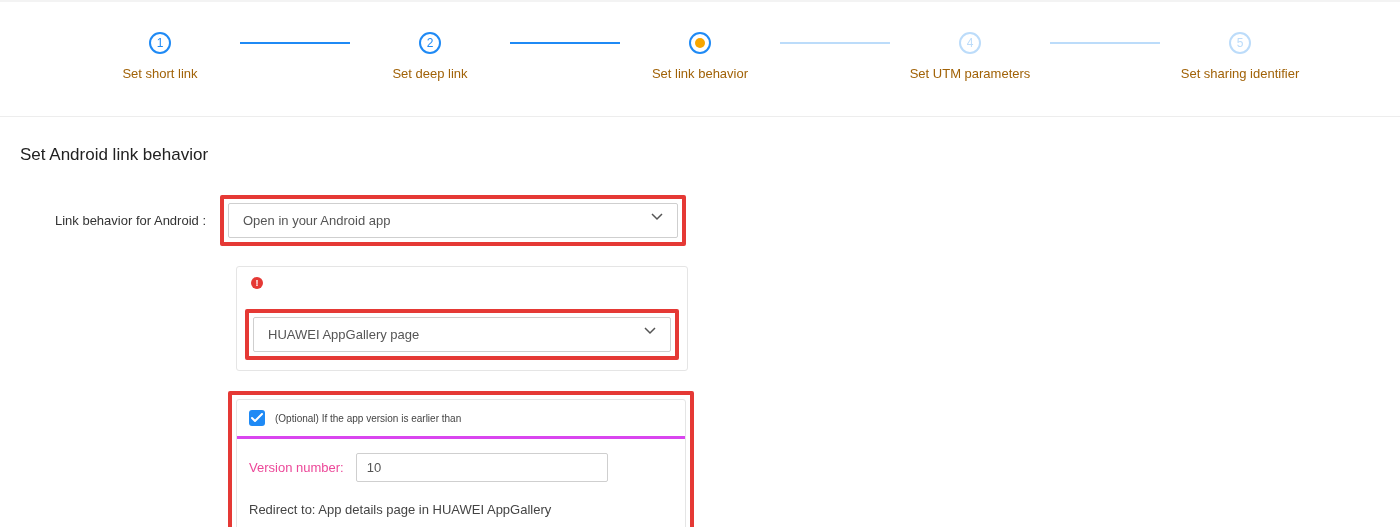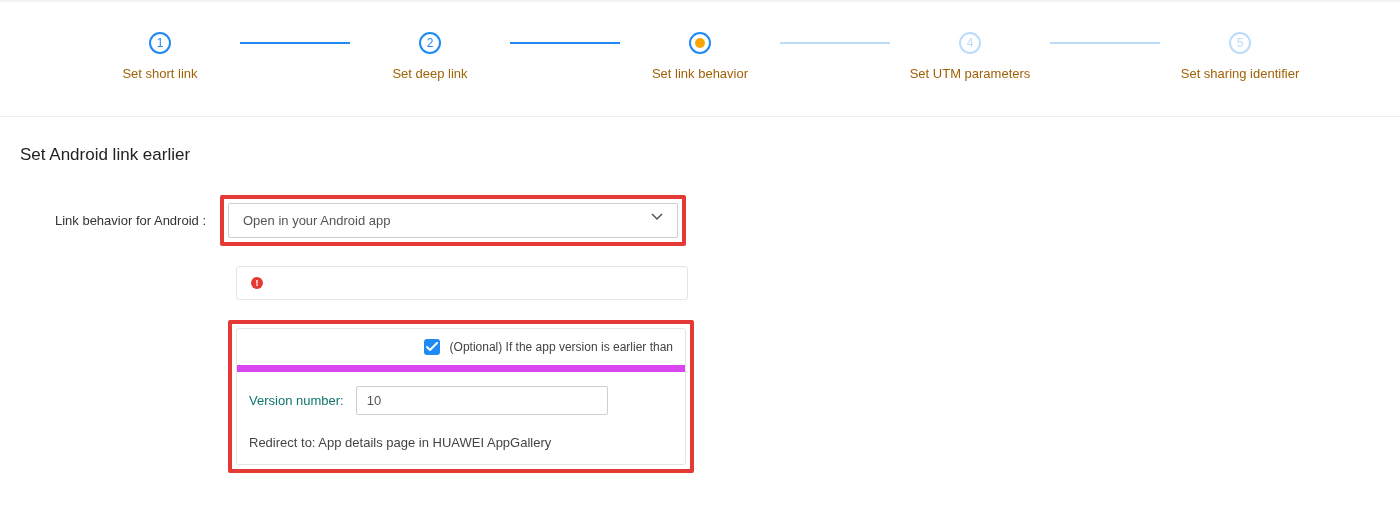--- a/index.html
+++ b/index.html
@@ -67,28 +67,28 @@
     .err-dot {
       display:inline-flex; width:12px; height:12px; border-radius:50%;
       background:#e53935; color:#fff; font-size:9px; font-weight:bold;
       align-items:center; justify-content:center;
     }
 
     .panel2 {
       border: 1px solid #e5e5e5; border-radius: 3px;
       width: 450px; background:#fff;
     }
-    .p2-head { padding: 10px 12px; display:flex; align-items:center; gap:10px; border-bottom:7px solid #d946ef; font-size:12px; color:#444;justify-content:flex-end; }
+    .p2-head { padding: 10px 12px; display:flex; align-items:center; gap:10px; border-bottom:3px solid #d946ef; font-size:10px; color:#444; }
     .checkbox {
       width:16px; height:16px; background:#1f8af5; border-radius:3px;
       display:flex; align-items:center; justify-content:center; flex-shrink:0;
     }
     .checkbox svg { display:block; }
     .p2-body { padding: 14px 12px; display:flex; align-items:center; gap:12px; }
-    .p2-body .flabel { font-size:13px; color:#0f766e; white-space:nowrap; }
+    .p2-body .flabel { font-size:13px; color:#ec4899; white-space:nowrap; }
     input.text-input {
       border:1px solid #cfcfcf; border-radius:2px; padding:6px 10px;
       font-size:13px; color:#555; width:252px;
     }
     .p2-foot { padding: 6px 12px 14px 12px; font-size:13px; color:#444; }
   </style>
 </head>
 <body>
 
 <div class="top-hr"></div>
@@ -118,40 +118,52 @@
     <div class="step">
       <div class="step-circle future">5</div>
       <div class="step-label">Set sharing identifier</div>
     </div>
   </div>
 </div>
 
 <div class="divider"></div>
 
 <div class="content">
-  <h2 class="section-title">Set Android link earlier</h2>
+  <h2 class="section-title">Set Android link behavior</h2>
 
   <div class="field-row">
     <div class="field-label">Link behavior for Android :</div>
     <div class="highlight">
       <div class="select-like" style="width:450px">
         <span>Open in your Android app</span>
         <span class="chevron-v">
           <svg width="12" height="8" viewBox="0 0 12 8">
               <path d="M1 1 L6 6 L11 1" stroke="#555" stroke-width="1.5" fill="none"></path>
             </svg>
         </span>
       </div>
     </div>
   </div>
 
   <div style="padding-left:216px; margin-bottom:20px;">
     <div class="panel">
       <div class="panel-header">
         <span class="err-dot">!</span>
+      </div>
+      <div class="panel-body">
+        <div class="highlight" style="display:block;">
+          <div class="select-like" style="width:100%;">
+            <span>HUAWEI AppGallery page</span>
+            <span class="chevron-v">
+              <svg width="12" height="8" viewBox="0 0 12 8">
+                  <path d="M1 1 L6 6 L11 1" stroke="#555" stroke-width="1.5" fill="none"></path>
+                </svg>
+            </span>
+          </div>
+        </div>
       </div>
     </div>
   </div>
 
   <div style="padding-left:208px; margin-bottom:10px;">
     <div class="highlight">
       <div class="panel2">
         <div class="p2-head">
           <span class="checkbox">
             <svg width="12" height="10" viewBox="0 0 12 10">

